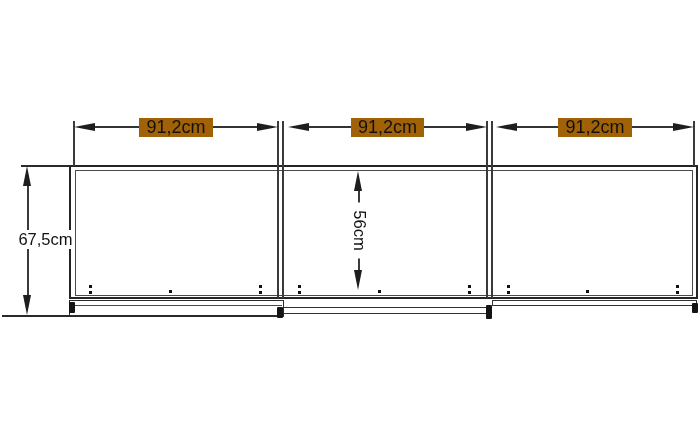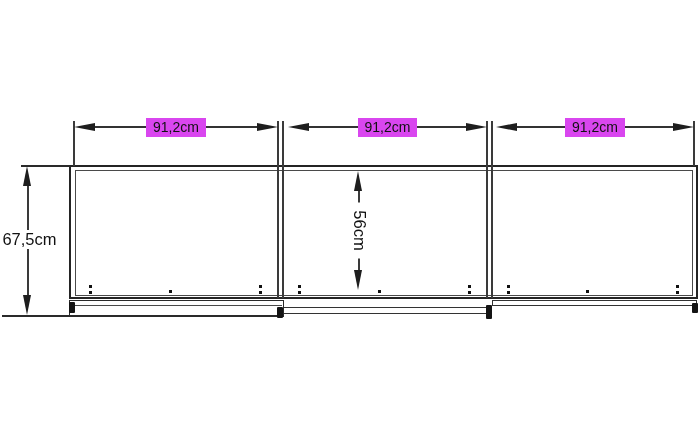--- a/index.html
+++ b/index.html
@@ -4,21 +4,21 @@
 <style>
   html,body{margin:0;padding:0;background:#ffffff;}
   #canvas{position:relative;width:700px;height:438px;background:#ffffff;overflow:hidden;
           font-family:"Liberation Sans", sans-serif;color:#111;}
   .hline{position:absolute;background:#2a2a2a;}
   .vline{position:absolute;background:#3a3a3a;}
   .thin{background:#4a4a4a;}
   .rect{position:absolute;box-sizing:border-box;background:transparent;}
   .dim-span{position:absolute;display:flex;align-items:center;height:20px;}
   .dim-span .ln{flex:1;height:1.6px;background:#333;}
-  .dim-label{padding:0 7px;font-size:14px;line-height:19px;background:#d946ef;white-space:nowrap;}
+  .dim-label{padding:0 7px;font-size:18px;line-height:19px;background:#a16207;white-space:nowrap;}
   .arrL{width:0;height:0;border-top:4.5px solid transparent;border-bottom:4.5px solid transparent;border-right:21px solid #1e1e1e;}
   .arrR{width:0;height:0;border-top:4.5px solid transparent;border-bottom:4.5px solid transparent;border-left:21px solid #1e1e1e;}
   .arrU{position:absolute;width:0;height:0;border-left:4.5px solid transparent;border-right:4.5px solid transparent;border-bottom:20px solid #1e1e1e;}
   .arrD{position:absolute;width:0;height:0;border-left:4.5px solid transparent;border-right:4.5px solid transparent;border-top:20px solid #1e1e1e;}
   .abs-label{position:absolute;font-size:16.5px;line-height:19px;background:#fff;text-align:center;white-space:nowrap;}
   .dot{position:absolute;width:2.6px;height:2.6px;background:#111;}
   .foot{position:absolute;background:#141414;border-radius:1px;}
 </style>
 </head>
 <body>
@@ -56,21 +56,21 @@
     <span class="dim-label">91,2cm</span>
     <span class="ln"></span>
     <span class="arrR"></span>
   </div>
 
   <div class="hline" style="left:21px;top:165px;width:49px;height:1.8px;"></div>
   <div class="hline" style="left:2px;top:315px;width:282px;height:1.8px;"></div>
   <div class="vline" style="left:27px;top:184px;width:1.6px;height:113px;"></div>
   <div class="arrU" style="left:23px;top:166px;"></div>
   <div class="arrD" style="left:23px;top:295px;"></div>
-  <div class="abs-label" style="left:0px;top:230px;width:59px;height:19px;">67,5cm</div>
+  <div class="abs-label" style="left:16px;top:230px;width:59px;height:19px;">67,5cm</div>
 
   <div class="vline" style="left:358px;top:189px;width:1.6px;height:83px;"></div>
   <div class="arrU" style="left:354px;top:171px;"></div>
   <div class="arrD" style="left:354px;top:270px;"></div>
   <div class="abs-label" style="left:331px;top:221px;width:56px;height:19px;transform:rotate(90deg);">56cm</div>
 
   <div class="rect" style="left:283px;top:307px;width:209px;height:7px;border:1.3px solid #333;background:#fff;"></div>
   <div class="rect" style="left:492px;top:300px;width:205px;height:6px;border:1.3px solid #333;background:#fff;"></div>
   <div class="rect" style="left:69px;top:300px;width:215px;height:16px;border:1.6px solid #2a2a2a;background:#fff;"></div>
   <div class="hline thin" style="left:71px;top:305px;width:211px;height:1.2px;"></div>

